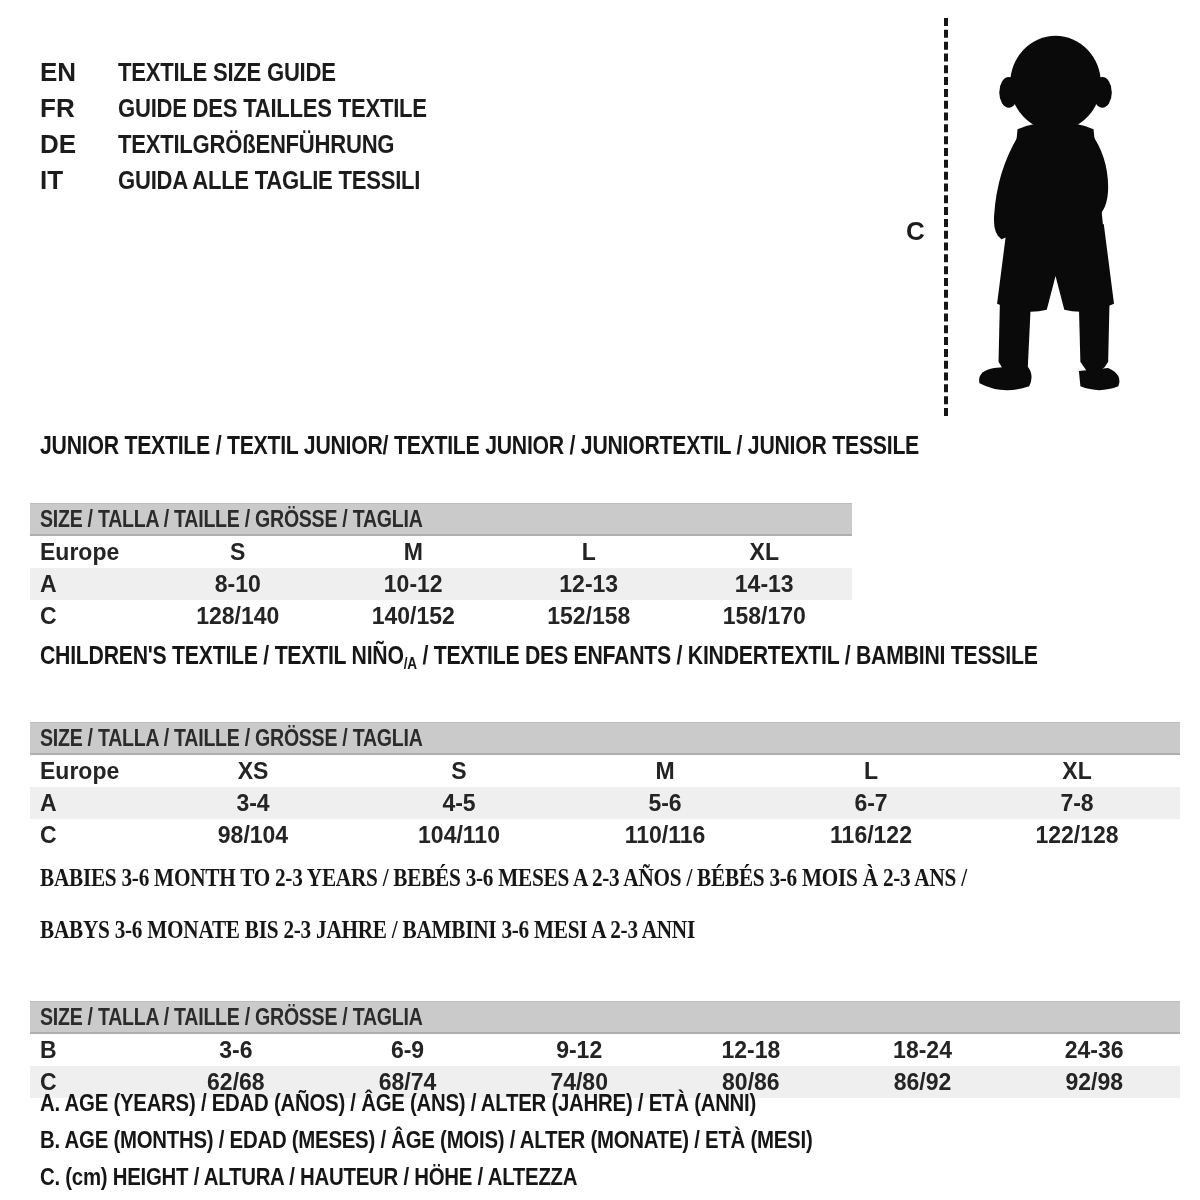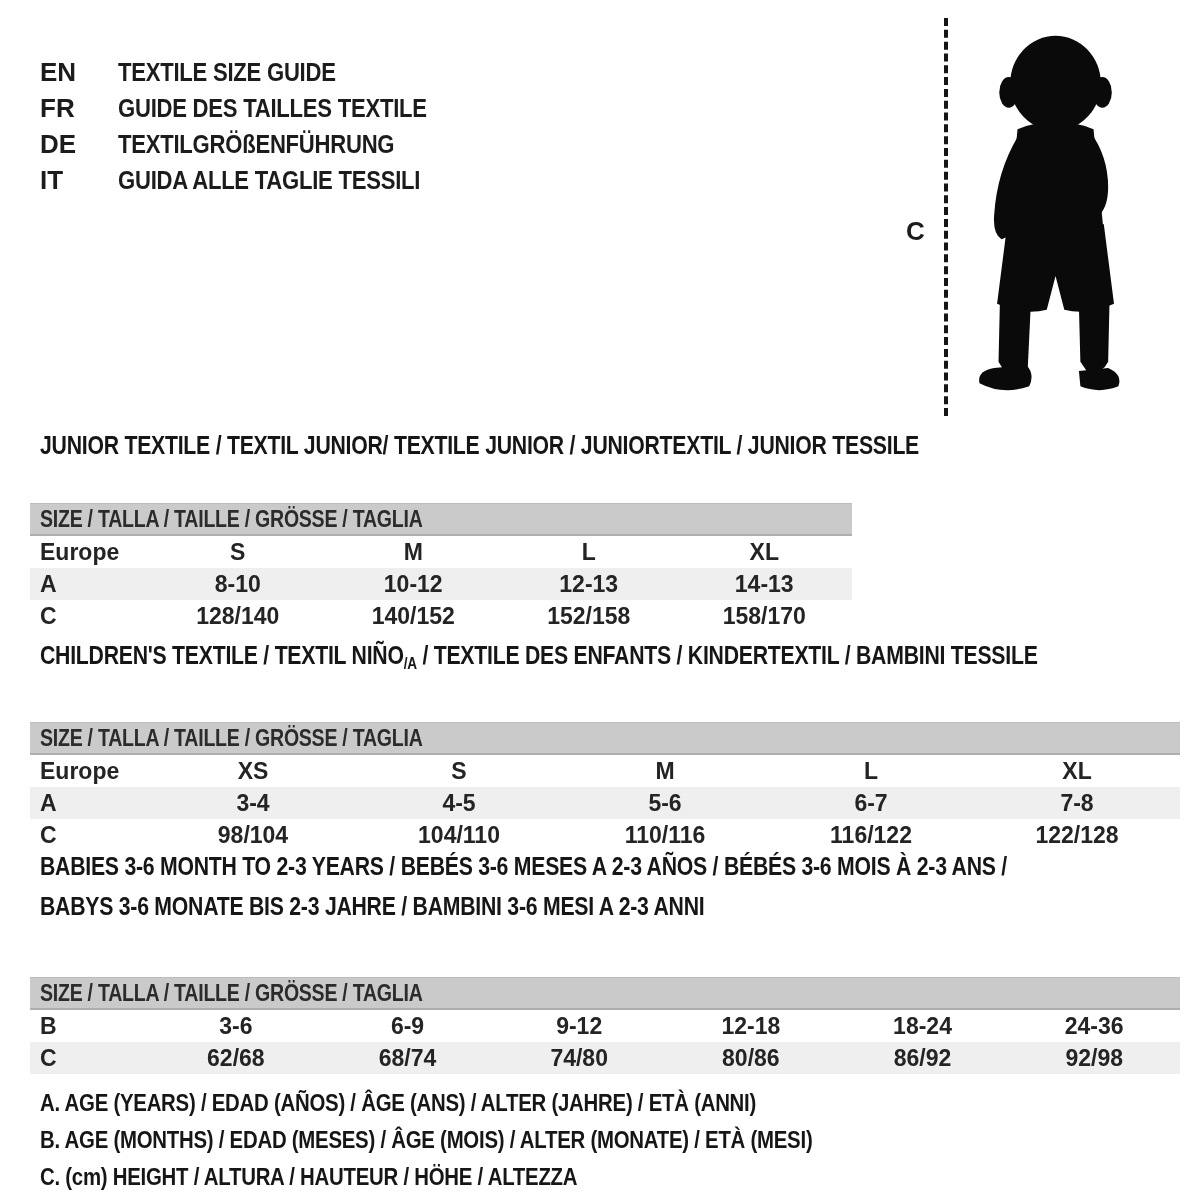--- a/index.html
+++ b/index.html
@@ -32,21 +32,21 @@
   .c-label { position:absolute; left:22px; top:202px; font-size:26px; font-weight:bold; }
   .toddler { position:absolute; left:78px; top:8px; width:190px; height:398px; }
   
   .sec { position:absolute; left:30px; }
   .sec-junior   { top:430px; width:822px; }
   .sec-children { top:640px; width:1150px; }
   .sec-babies   { top:844px; width:1150px; }
   .sec-title { margin:0 0 0 10px; font-size:25px; font-weight:bold; line-height:30px; color:#161616; }
   .sec-title.gap { margin-bottom:20px; }
   .title-sub { font-size:16px; vertical-align:-5px; letter-spacing:-0.3px; }
-  .babies-title-line { margin:4px 0 0 10px; font-size:25px; font-weight:bold; line-height:36px; color:#161616; }
+  .babies-title-line { margin:16px 0 0 10px; font-size:25px; font-weight:bold; line-height:36px; color:#161616;font-family:Liberation Serif, serif; }
   .babies-gap { height:10px; }
   .ttable { width:100%; }
   .thead {
     height:33px; background:#cacaca;
     border-top:1px solid #bdbdbd; border-bottom:2px solid #aeaeae;
     display:flex; align-items:center; padding-left:10px;
     font-size:23px; font-weight:bold; color:#2b2b2b;
     box-sizing:border-box;
     margin-top:43px;
   }

